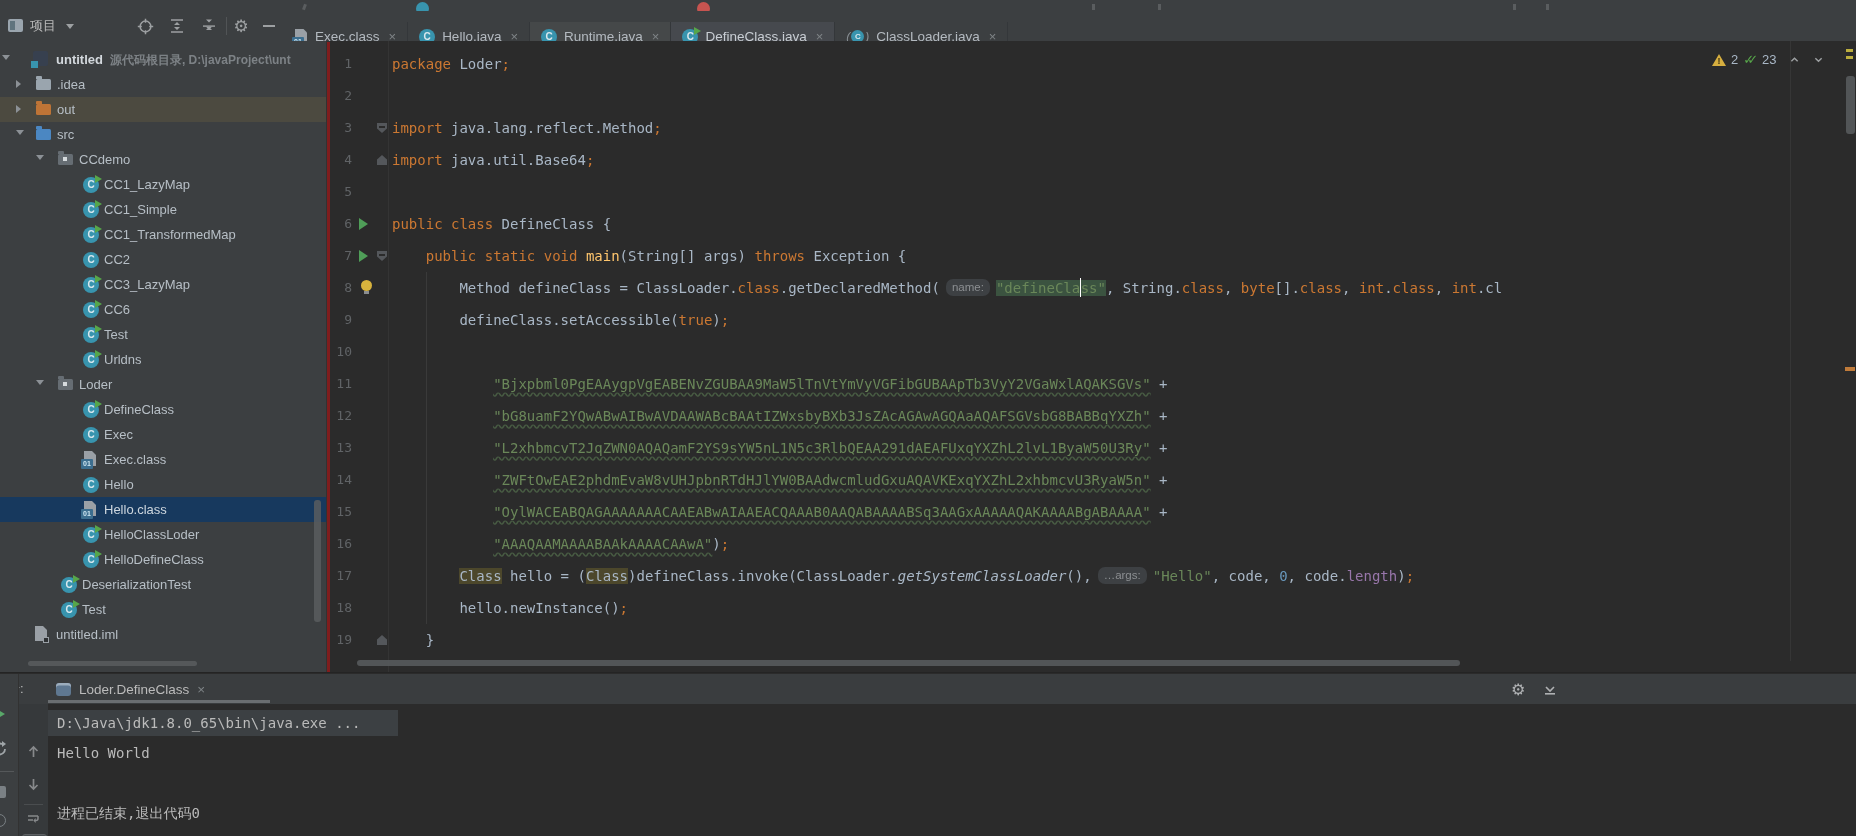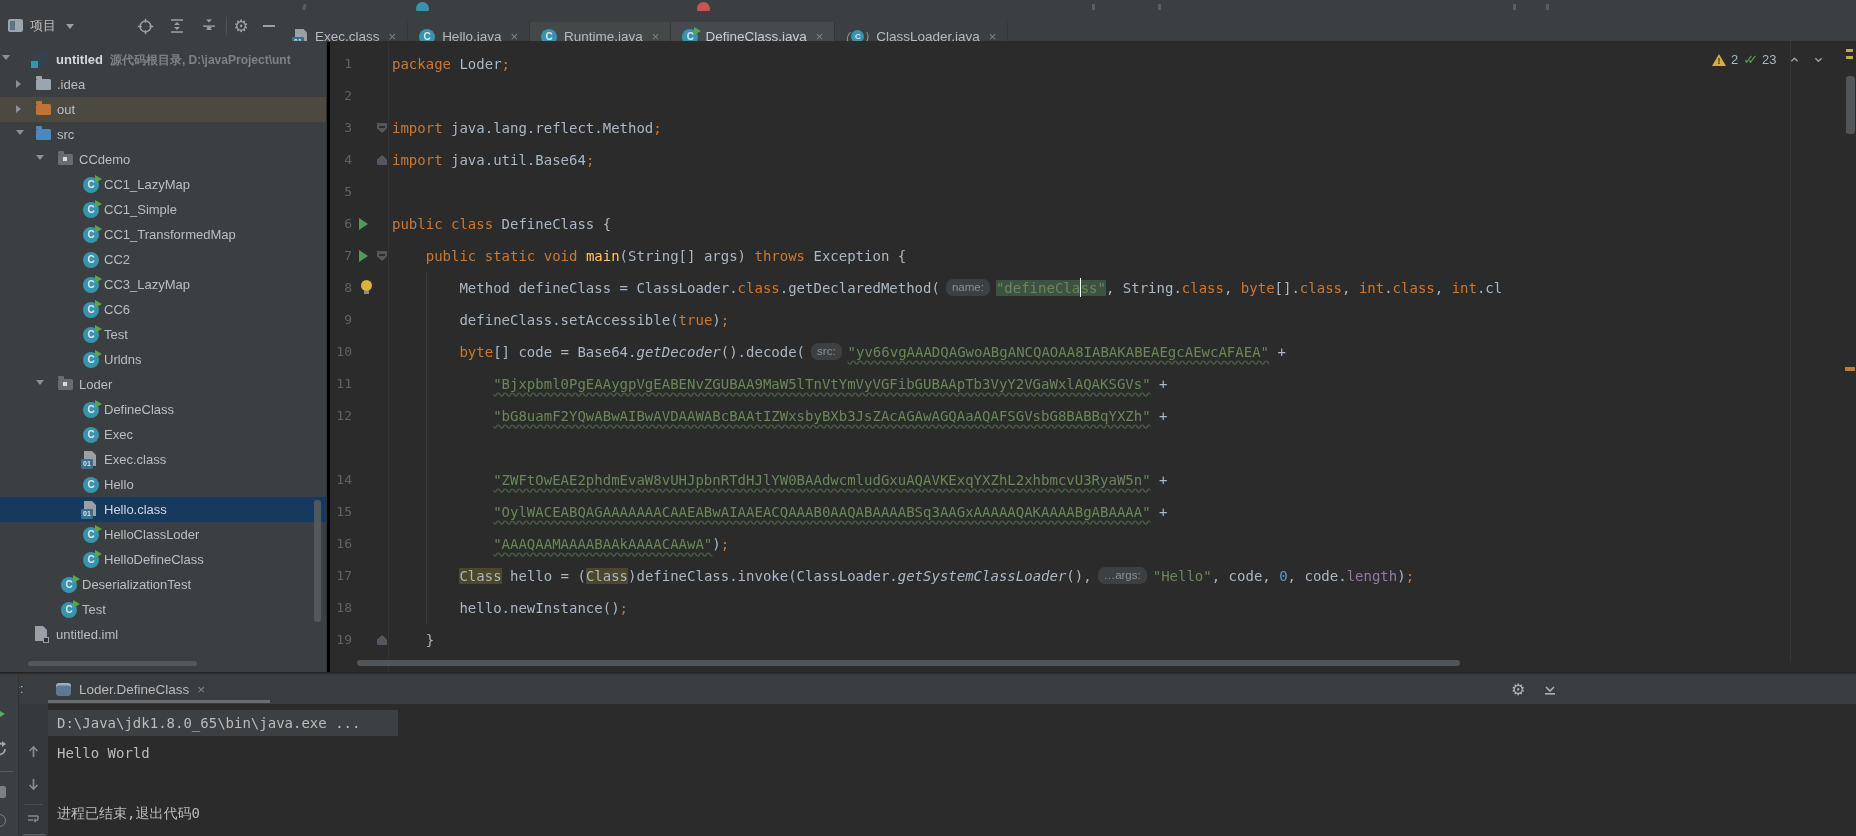--- a/index.html
+++ b/index.html
@@ -1,16 +1,16 @@
 <!DOCTYPE html>
 <html><head>
 <meta charset="utf-8">
 <style>
   html,body{margin:0;padding:0;background:#1e1f22;}
-  .app{position:relative;width:1856px;height:836px;background:#000000;overflow:hidden;
+  .app{position:relative;width:1856px;height:836px;background:#7f1d1d;overflow:hidden;
        font-family:"Liberation Sans","DejaVu Sans",sans-serif;-webkit-font-smoothing:antialiased;}
   
   .topstrip{position:absolute;left:0;top:0;width:1856px;height:11px;background:#3c3f41;overflow:hidden;border-bottom:1px solid #383b3c;}
   .pc{position:absolute;border-radius:50%;width:13px;height:13px;top:2px;}
   .pdash{position:absolute;top:4px;width:3px;height:6px;background:#5a5d5f;}
   
   .hdr{position:absolute;left:0;top:11px;width:1856px;height:30px;background:#3c3f41;border-bottom:1px solid #323232;}
   .pj{position:absolute;left:8px;top:8px;width:15px;height:13px;background:#9aa5ae;border-radius:2px;}
   .pj::after{content:"";position:absolute;left:2px;top:2px;width:4px;height:9px;background:#5f6periodic;}
   .pj i{position:absolute;left:2px;top:2px;width:5px;height:9px;background:#60747e;display:block;}
@@ -347,29 +347,32 @@
         <span class="ln">8</span>
         <span class="bulbic"></span>
         <span class="codetext">        <span class="s-d">Method defineClass = ClassLoader.</span><span class="s-k">class</span><span class="s-d">.getDeclaredMethod(</span><span class="hintchip">name:</span><span class="s-S s-sel">"defineCla</span><span class="caret"></span><span class="s-S s-sel">ss"</span><span class="s-d">, String.</span><span class="s-k">class</span><span class="s-d">, </span><span class="s-k">byte</span><span class="s-d">[].</span><span class="s-k">class</span><span class="s-d">, </span><span class="s-k">int</span><span class="s-d">.</span><span class="s-k">class</span><span class="s-d">, </span><span class="s-k">int</span><span class="s-d">.cl</span></span>
       </div>
       <div class="cl" style="top: 263px;">
         <span class="ln">9</span>
         <span class="codetext">        <span class="s-d">defineClass.setAccessible(</span><span class="s-k">true</span><span class="s-d">)</span><span class="s-k">;</span></span>
       </div>
       <div class="cl" style="top: 295px;">
         <span class="ln">10</span>
-        <span class="codetext">        <span class="s-k">byte</span><span class="s-d">[] code = Base64.</span><span class="s-d s-i">getDecoder</span><span class="s-d">().decode(</span><span class="hintchip">src:</span><span class="s-s">"yv66vgAAADQAGwoABgANCQAOAA8IABAKABEAEgcAEwcAFAEA"</span><span class="s-d"> +</span></span>
       </div>
       <div class="cl" style="top: 327px;">
         <span class="ln">11</span>
         <span class="codetext">            <span class="s-s">"Bjxpbml0PgEAAygpVgEABENvZGUBAA9MaW5lTnVtYmVyVGFibGUBAApTb3VyY2VGaWxlAQAKSGVs"</span><span class="s-d"> +</span></span>
       </div>
       <div class="cl" style="top: 359px;">
         <span class="ln">12</span>
         <span class="codetext">            <span class="s-s">"bG8uamF2YQwABwAIBwAVDAAWABcBAAtIZWxsbyBXb3JsZAcAGAwAGQAaAQAFSGVsbG8BABBqYXZh"</span><span class="s-d"> +</span></span>
+      </div>
+      <div class="cl" style="top: 391px;">
+        <span class="ln">13</span>
+        <span class="codetext">            <span class="s-s">"L2xhbmcvT2JqZWN0AQAQamF2YS9sYW5nL1N5c3RlbQEAA291dAEAFUxqYXZhL2lvL1ByaW50U3Ry"</span><span class="s-d"> +</span></span>
       </div>
       <div class="cl" style="top: 423px;">
         <span class="ln">14</span>
         <span class="codetext">            <span class="s-s">"ZWFtOwEAE2phdmEvaW8vUHJpbnRTdHJlYW0BAAdwcmludGxuAQAVKExqYXZhL2xhbmcvU3RyaW5n"</span><span class="s-d"> +</span></span>
       </div>
       <div class="cl" style="top: 455px;">
         <span class="ln">15</span>
         <span class="codetext">            <span class="s-s">"OylWACEABQAGAAAAAAACAAEABwAIAAEACQAAAB0AAQABAAAABSq3AAGxAAAAAQAKAAAABgABAAAA"</span><span class="s-d"> +</span></span>
       </div>
       <div class="cl" style="top: 487px;">

